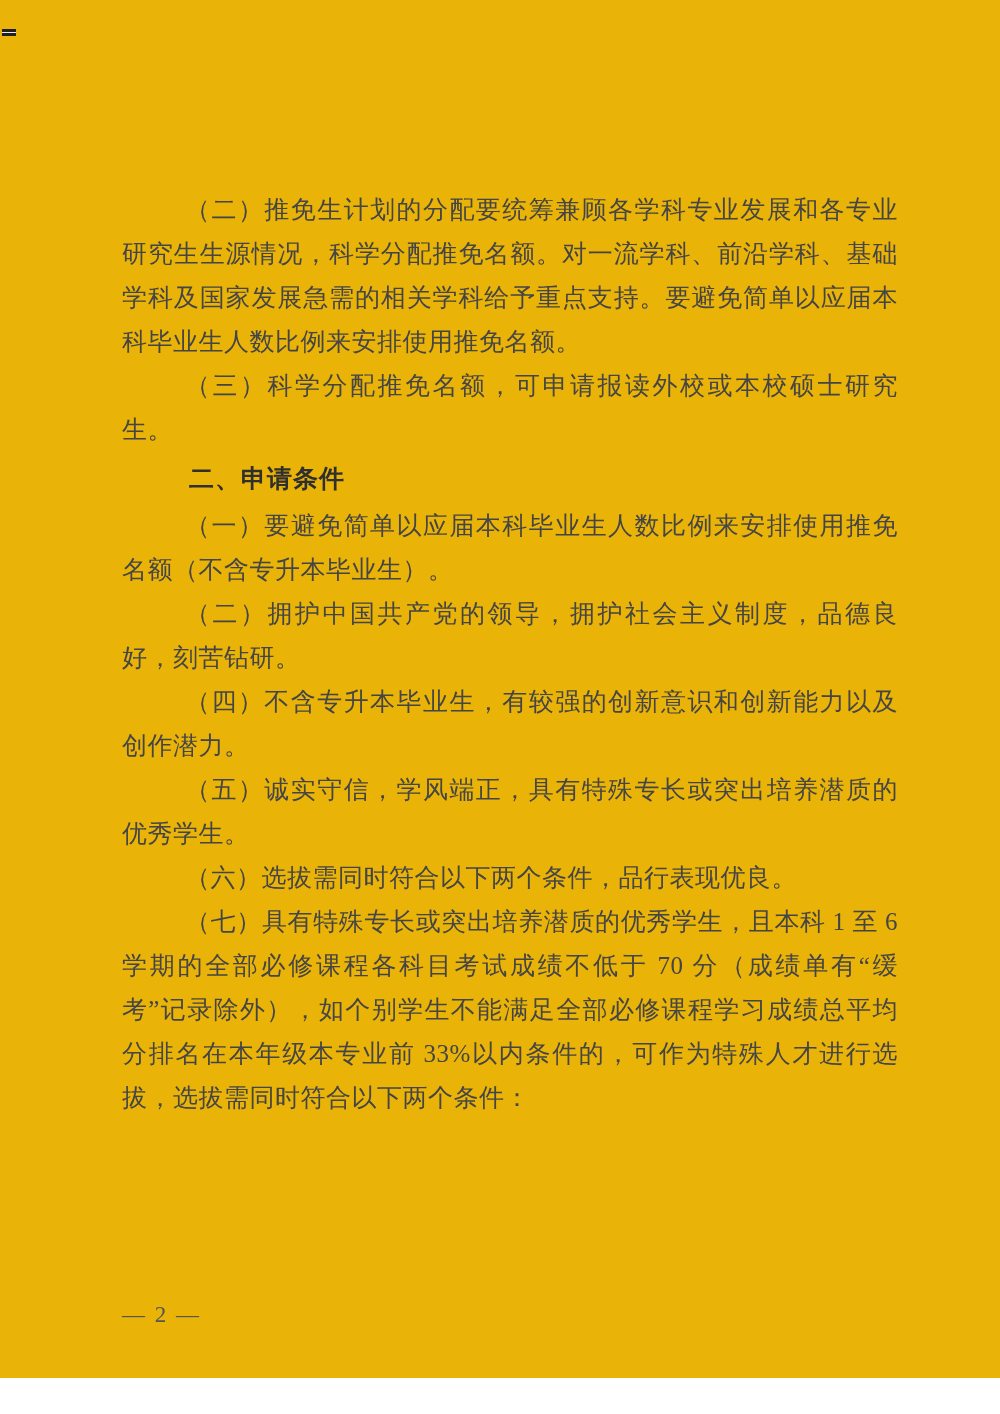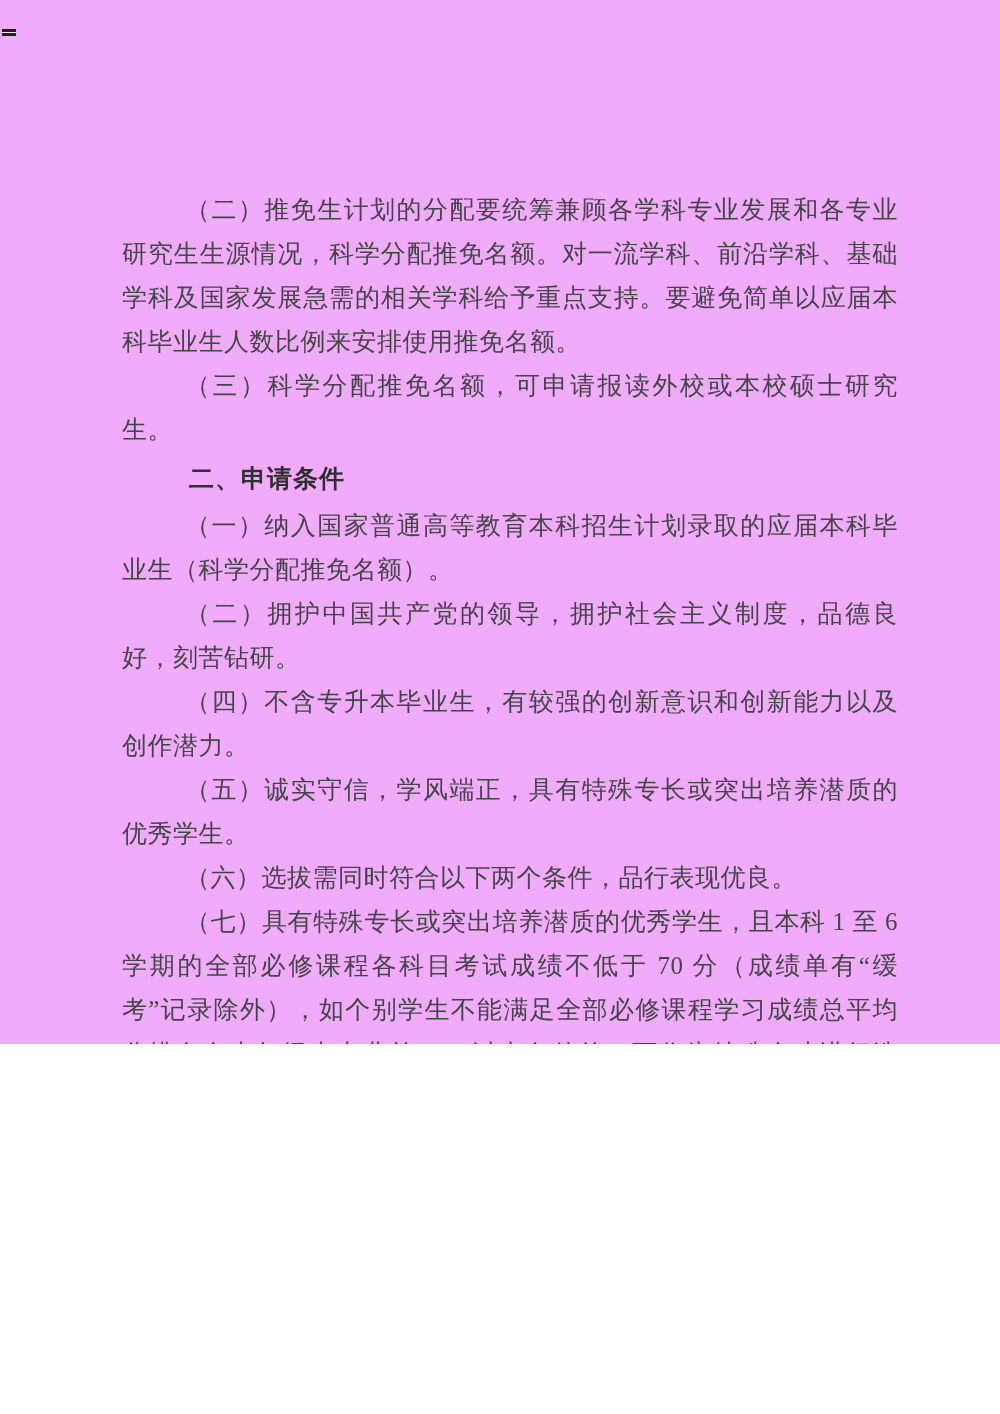--- a/index.html
+++ b/index.html
@@ -3,22 +3,22 @@
 <meta charset="utf-8">
 <style>
   html, body {
     margin: 0;
     padding: 0;
     background: #ffffff;
   }
   .page {
     position: relative;
     width: 1000px;
-    height: 1044px;
-    background: #f0abfc;
+    height: 1378px;
+    background: #eab308;
     overflow: hidden;
     font-family: "Liberation Serif", "DejaVu Serif", serif;
   }
   
   .scan-mark {
     position: absolute;
     left: 2px;
     top: 29px;
     width: 14px;
     height: 7px;
@@ -69,21 +69,21 @@
 <body>
 
 <div class="page">
 
   <div class="scan-mark"></div>
 
   <div class="content">
     <p>（二）推免生计划的分配要统筹兼顾各学科专业发展和各专业研究生生源情况，科学分配推免名额。对一流学科、前沿学科、基础学科及国家发展急需的相关学科给予重点支持。要避免简单以应届本科毕业生人数比例来安排使用推免名额。</p>
     <p>（三）科学分配推免名额，可申请报读外校或本校硕士研究生。</p>
     <p class="heading">二、申请条件</p>
-    <p>（一）纳入国家普通高等教育本科招生计划录取的应届本科毕业生（科学分配推免名额）。</p>
+    <p>（一）要避免简单以应届本科毕业生人数比例来安排使用推免名额（不含专升本毕业生）。</p>
     <p>（二）拥护中国共产党的领导，拥护社会主义制度，品德良好，刻苦钻研。</p>
     <p>（四）不含专升本毕业生，有较强的创新意识和创新能力以及创作潜力。</p>
     <p>（五）诚实守信，学风端正，具有特殊专长或突出培养潜质的优秀学生。</p>
     <p>（六）选拔需同时符合以下两个条件，品行表现优良。</p>
     <p>（七）具有特殊专长或突出培养潜质的优秀学生，且本科 1 至 6 学期的全部必修课程各科目考试成绩不低于 70 分（成绩单有“缓考”记录除外），如个别学生不能满足全部必修课程学习成绩总平均分排名在本年级本专业前 33%以内条件的，可作为特殊人才进行选拔，选拔需同时符合以下两个条件：</p>
   </div>
 
   <div class="footer">— 2 —</div>
 
   <div class="scan-dot"></div>

